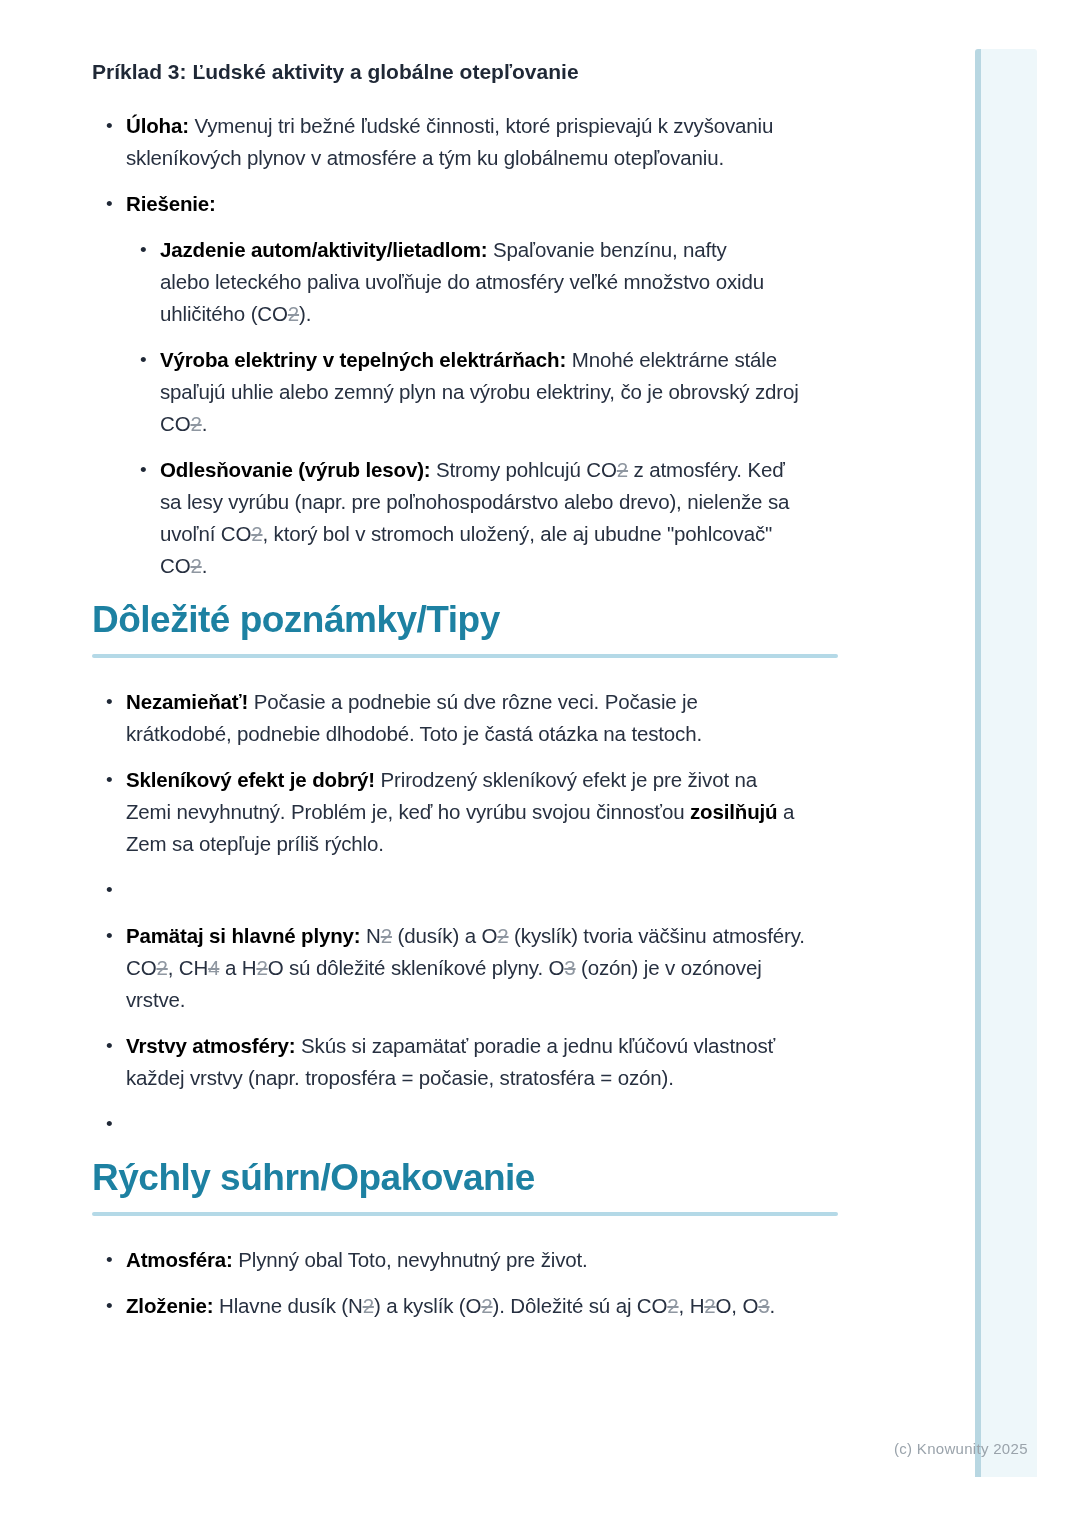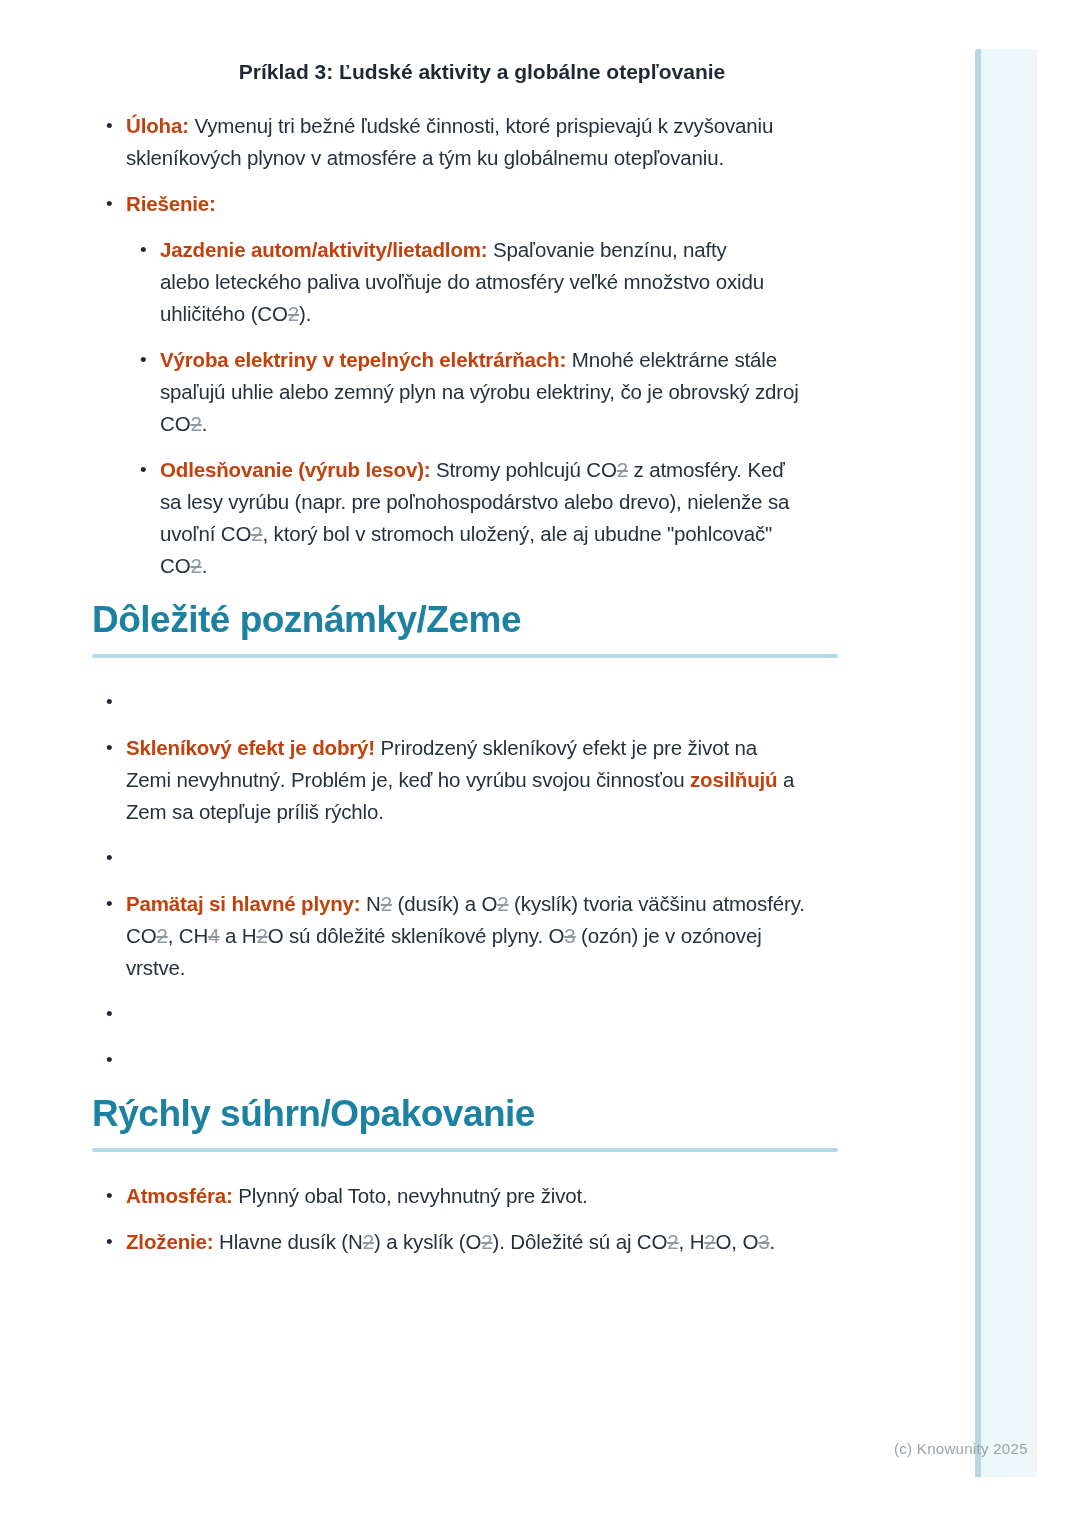--- a/index.html
+++ b/index.html
@@ -41,21 +41,20 @@
     width: 780px;
     z-index: 3;
   }
 
   .example-heading {
     font-size: 21px;
     line-height: 28px;
     font-weight: 700;
     color: #1f2836;
     margin: 0 0 24px 0;
-    text-align: center;
   }
 
   h2.section-heading {
     font-size: 37px;
     line-height: 44px;
     font-weight: 700;
     color: var(--c-heading, #1d81a2);
     letter-spacing: -0.5px;
     margin: 16px 0 0 0;
   }
@@ -77,21 +76,21 @@
   }
   li.l1 { padding-left: 14px; }
   li.l2 { padding-left: 48px; }
   .bullet {
     flex: 0 0 20px;
     width: 20px;
     font-size: 19px;
     color: #1f2836;
   }
   .runs { margin: 0; white-space: pre-wrap; }
-  .run-b { font-weight: 700; color: #c2410c; }
+  .run-b { font-weight: 700; color: #000000; }
   .run-s {
     color: var(--c-subscript, #8f97a1);
     text-decoration: line-through;
   }
 </style>
 </head>
 <body style="--c-heading: #1d81a2; --c-rule: #b4d9e7; --c-body: #273040; --c-subscript: #8f97a1; --c-watermark: #9aa3ab; --c-strip-fill: #eef7fa; --c-strip-edge: #b8d7e2;">
 
 <div class="page">
   <div class="right-strip"></div>
@@ -121,43 +120,47 @@
 CO</span><span class="run-s">2</span><span class="run-t">.</span></p>
         </li>
         <li class="list-item l2">
           <span class="bullet">•</span>
           <p class="runs"><span class="run-b">Odlesňovanie (výrub lesov):</span><span class="run-t"> Stromy pohlcujú CO</span><span class="run-s">2</span><span class="run-t"> z atmosféry. Keď
 sa lesy vyrúbu (napr. pre poľnohospodárstvo alebo drevo), nielenže sa
 uvoľní CO</span><span class="run-s">2</span><span class="run-t">, ktorý bol v stromoch uložený, ale aj ubudne "pohlcovač"
 CO</span><span class="run-s">2</span><span class="run-t">.</span></p>
         </li>
       </ul>
-      <h2 class="section-heading">Dôležité poznámky/Zeme</h2>
+      <h2 class="section-heading">Dôležité poznámky/Tipy</h2>
       <div class="heading-underline"></div>
       <ul class="bullet-list">
         <li class="list-item l1">
           <span class="bullet">•</span>
+          <p class="runs"><span class="run-b">Nezamieňať!</span><span class="run-t"> Počasie a podnebie sú dve rôzne veci. Počasie je
+krátkodobé, podnebie dlhodobé. Toto je častá otázka na testoch.</span></p>
         </li>
         <li class="list-item l1">
           <span class="bullet">•</span>
           <p class="runs"><span class="run-b">Skleníkový efekt je dobrý!</span><span class="run-t"> Prirodzený skleníkový efekt je pre život na
 Zemi nevyhnutný. Problém je, keď ho vyrúbu svojou činnosťou </span><span class="run-b">zosilňujú</span><span class="run-t"> a
 Zem sa otepľuje príliš rýchlo.</span></p>
         </li>
         <li class="list-item l1">
           <span class="bullet">•</span>
         </li>
         <li class="list-item l1">
           <span class="bullet">•</span>
           <p class="runs"><span class="run-b">Pamätaj si hlavné plyny:</span><span class="run-t"> N</span><span class="run-s">2</span><span class="run-t"> (dusík) a O</span><span class="run-s">2</span><span class="run-t"> (kyslík) tvoria väčšinu atmosféry.
 CO</span><span class="run-s">2</span><span class="run-t">, CH</span><span class="run-s">4</span><span class="run-t"> a H</span><span class="run-s">2</span><span class="run-t">O sú dôležité skleníkové plyny. O</span><span class="run-s">3</span><span class="run-t"> (ozón) je v ozónovej
 vrstve.</span></p>
         </li>
         <li class="list-item l1">
           <span class="bullet">•</span>
+          <p class="runs"><span class="run-b">Vrstvy atmosféry:</span><span class="run-t"> Skús si zapamätať poradie a jednu kľúčovú vlastnosť
+každej vrstvy (napr. troposféra = počasie, stratosféra = ozón).</span></p>
         </li>
         <li class="list-item l1">
           <span class="bullet">•</span>
         </li>
       </ul>
       <h2 class="section-heading">Rýchly súhrn/Opakovanie</h2>
       <div class="heading-underline"></div>
       <ul class="bullet-list">
         <li class="list-item l1">
           <span class="bullet">•</span>

